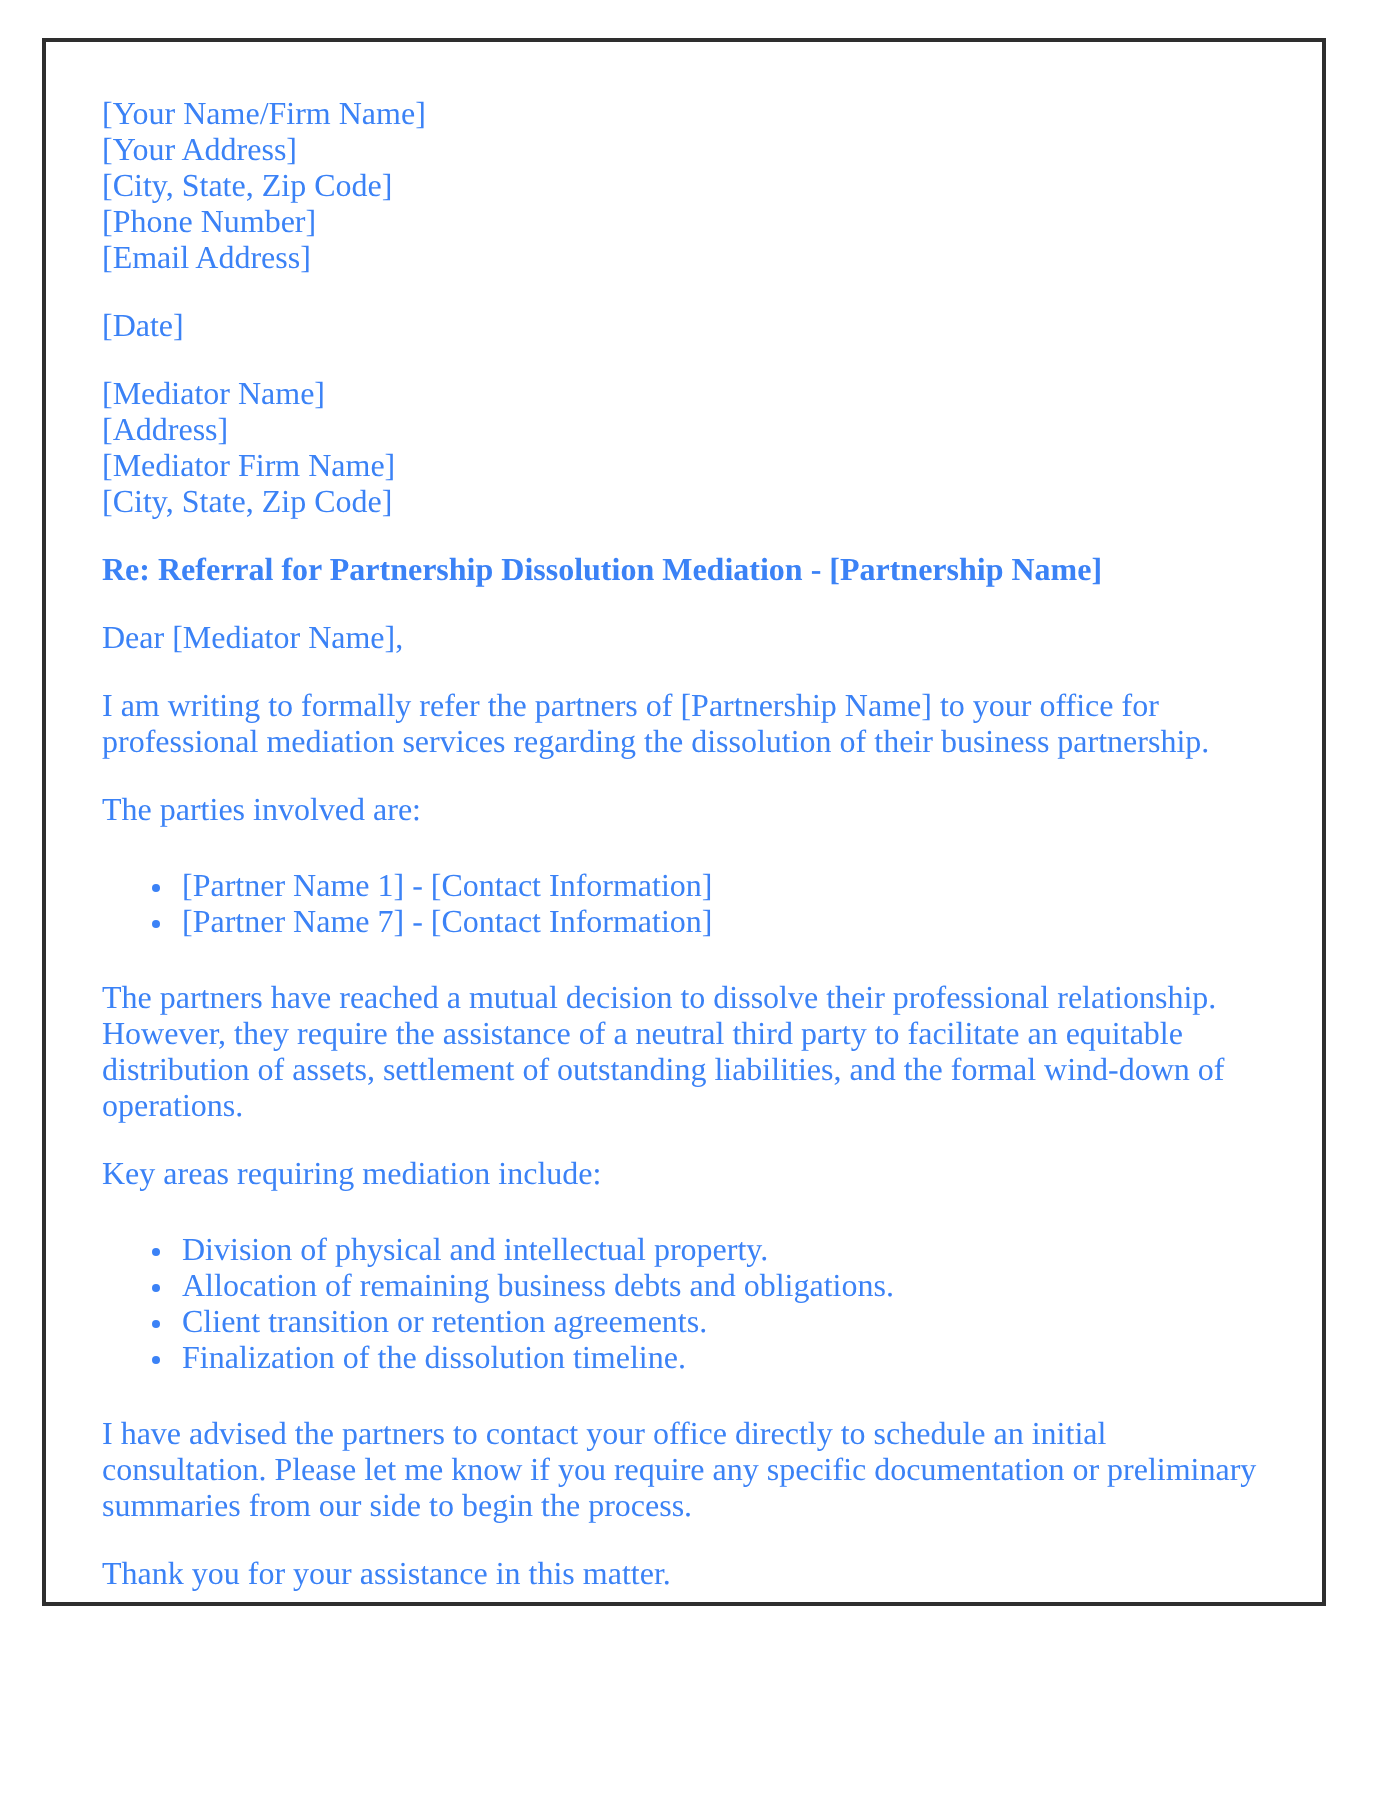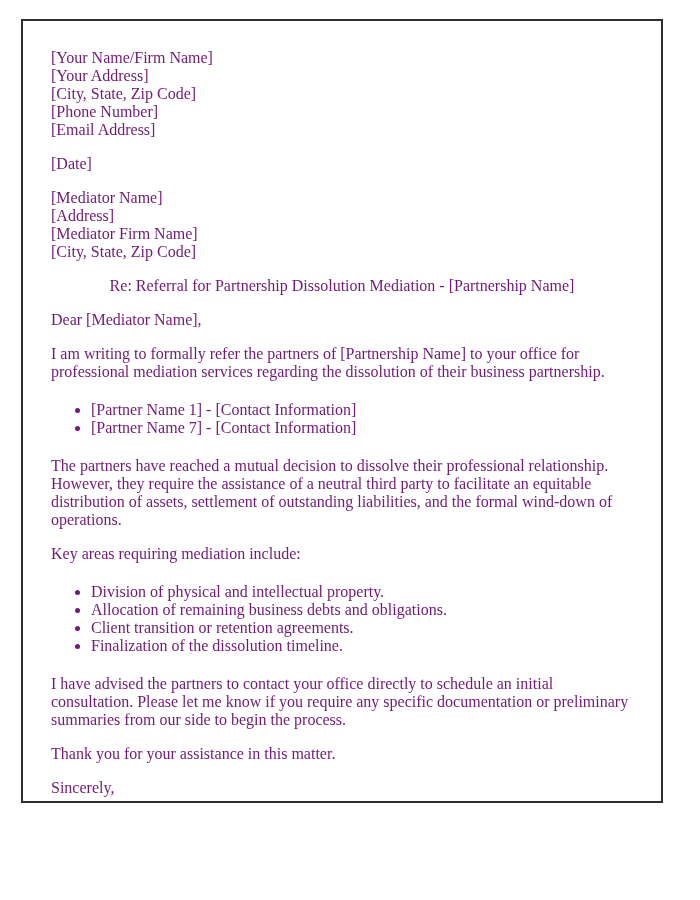--- a/index.html
+++ b/index.html
@@ -17,42 +17,41 @@
     box-sizing: border-box;
     position: absolute;
     left: 21px;
     top: 19px;
     width: 642px;
     height: 784px;
     border: 2px solid #2e2e2e;
     padding: 12px 28px 0 28px;
     overflow: hidden;
     background: #ffffff;
-    color: #701a75;
+    color: #3b82f6;
     font-family: "Liberation Serif", "DejaVu Serif", serif;
     font-size: 16px;
     line-height: 18px;
   }
   .letter-page p {
     margin: 16px 0;
   }
   .letter-page ul {
     margin: 20px 0;
     padding-left: 40px;
   }
   .letter-page li {
     margin: 0;
     padding: 0;
   }
   .addr-line {
     display: block;
   }
   .subject {
-    font-weight: normal;
-    text-align: center;
+    font-weight: bold;
   }
 </style>
 </head>
 <body>
 
 <div class="letter-page">
 
   <p>
     <span class="addr-line">[Your Name/Firm Name]</span>
     <span class="addr-line">[Your Address]</span>
@@ -69,20 +68,21 @@
     <span class="addr-line">[Mediator Firm Name]</span>
     <span class="addr-line">[City, State, Zip Code]</span>
   </p>
 
   <p class="subject">Re: Referral for Partnership Dissolution Mediation - [Partnership Name]</p>
 
   <p>Dear [Mediator Name],</p>
 
   <p>I am writing to formally refer the partners of [Partnership Name] to your office for professional mediation services regarding the dissolution of their business partnership.</p>
 
+  <p>The parties involved are:</p>
 
   <ul>
     <li>[Partner Name 1] - [Contact Information]</li>
     <li>[Partner Name 7] - [Contact Information]</li>
   </ul>
 
   <p>The partners have reached a mutual decision to dissolve their professional relationship. However, they require the assistance of a neutral third party to facilitate an equitable distribution of assets, settlement of outstanding liabilities, and the formal wind-down of operations.</p>
 
   <p>Key areas requiring mediation include:</p>
 

